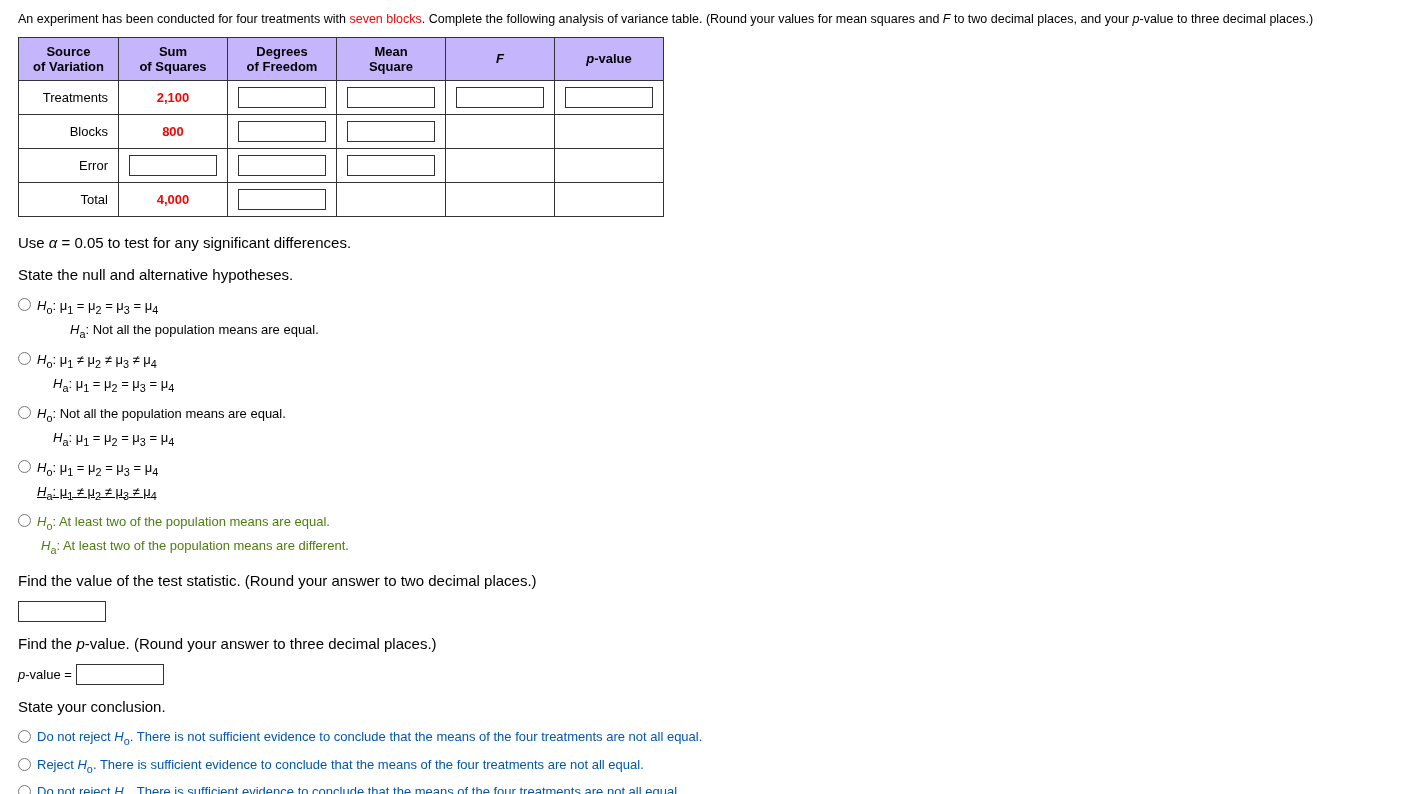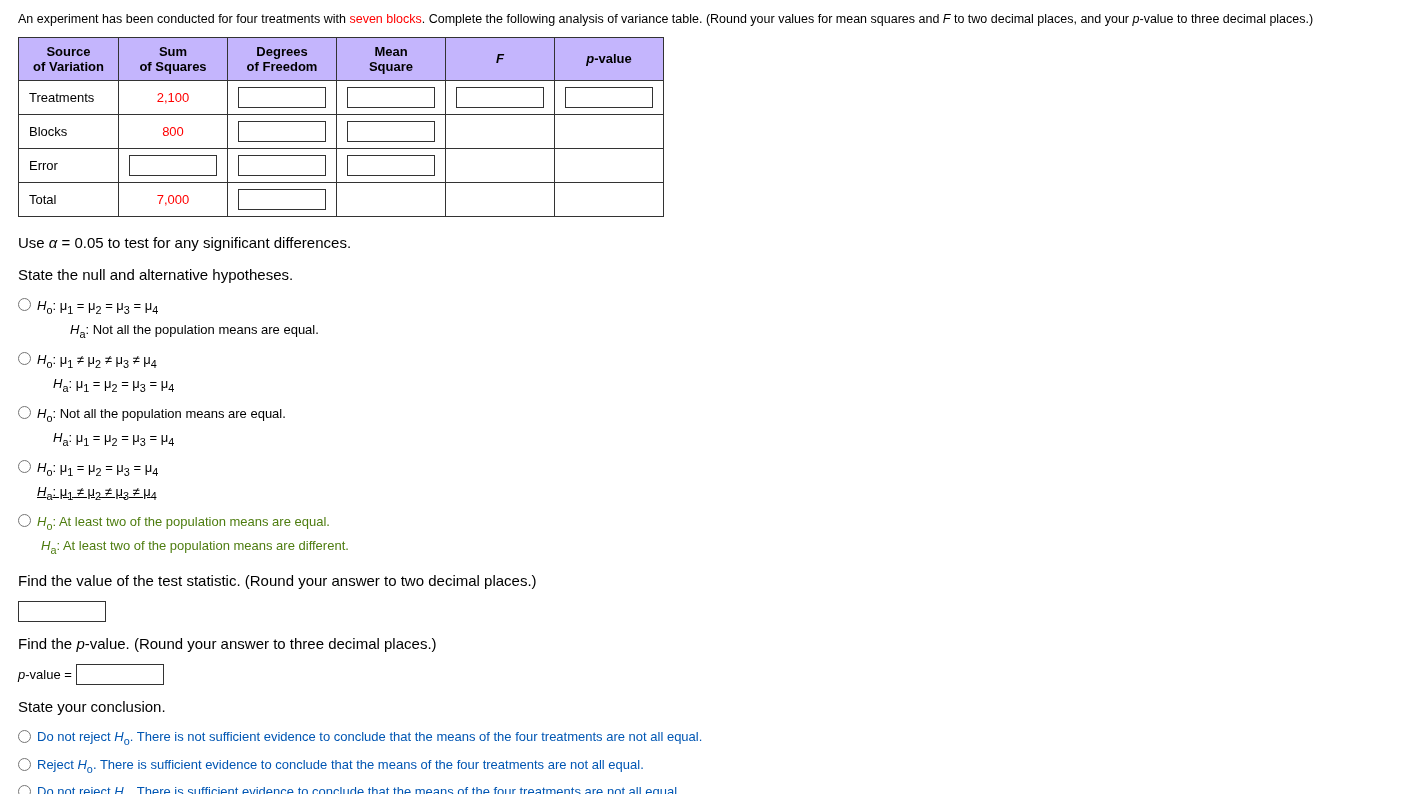--- a/index.html
+++ b/index.html
@@ -26,26 +26,26 @@
       border: 1px solid #333;
       padding: 6px 10px;
       text-align: center;
       min-width: 100px;
     }
     .anova-table th {
       font-weight: bold;
       background: #c4b5fd;
     }
     .anova-table td.label {
-      text-align: left;
+      text-align: right;
       font-weight: normal;
     }
     .anova-table td.value-red {
       color: red;
-      font-weight: normal;
+      font-weight: bold;
     }
     .anova-table input[type="text"] {
       width: 88px;
       border: 1px solid #333;
       padding: 2px 4px;
       font-size: 13px;
       outline: none;
     }
     .section-text {
       font-size: 15px;
@@ -150,21 +150,21 @@
       <td class="label">Error</td>
       <td><input type="text" style=""></td>
       <td><input type="text" style=""></td>
       <td><input type="text" style=""></td>
       <td></td>
       <td></td>
     </tr>
 
     <tr>
       <td class="label">Total</td>
-      <td class="value-red">7,000</td>
+      <td class="value-red">4,000</td>
       <td><input type="text" style=""></td>
       <td></td>
       <td></td>
       <td></td>
     </tr>
   </tbody>
 </table>
 
 <p class="section-text">
   Use <span class="italic">α</span> = 0.05 to test for any significant differences.

